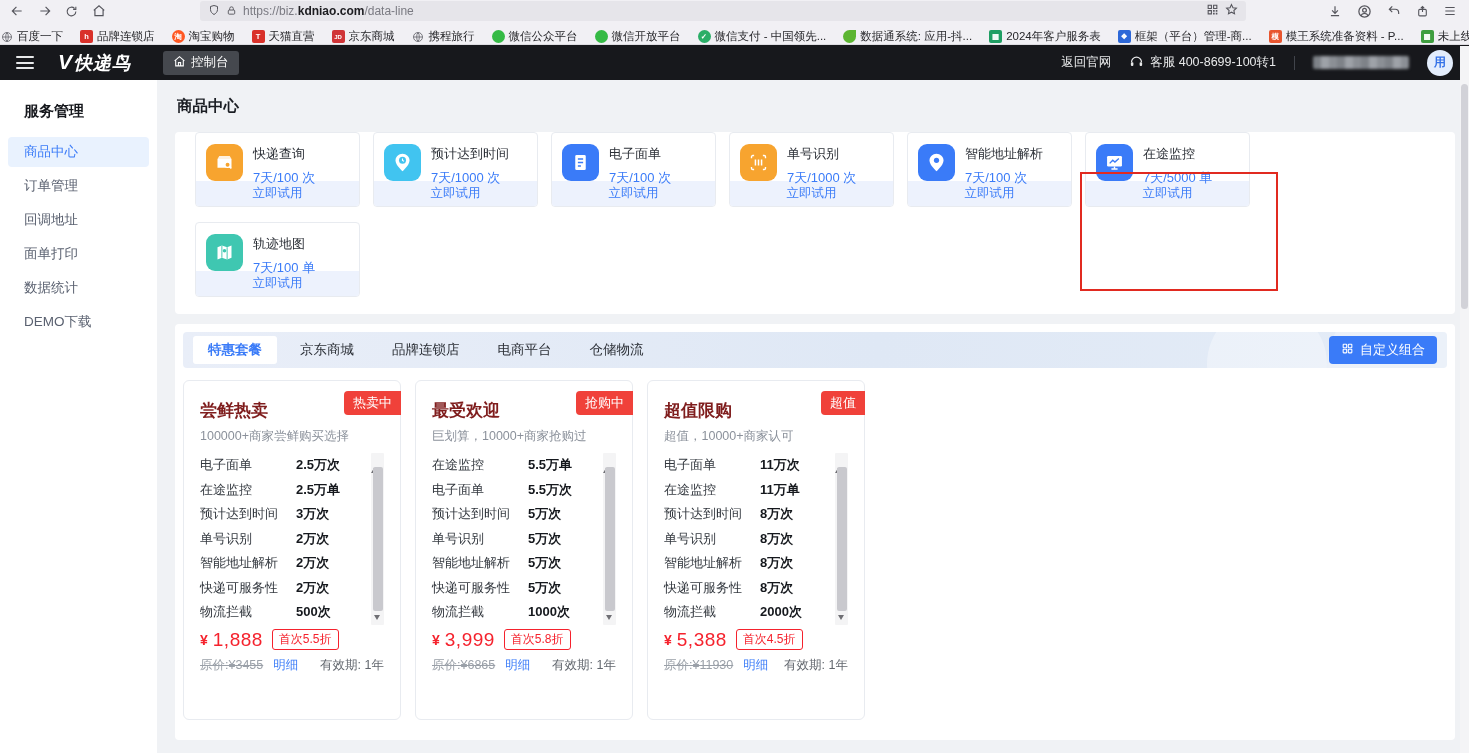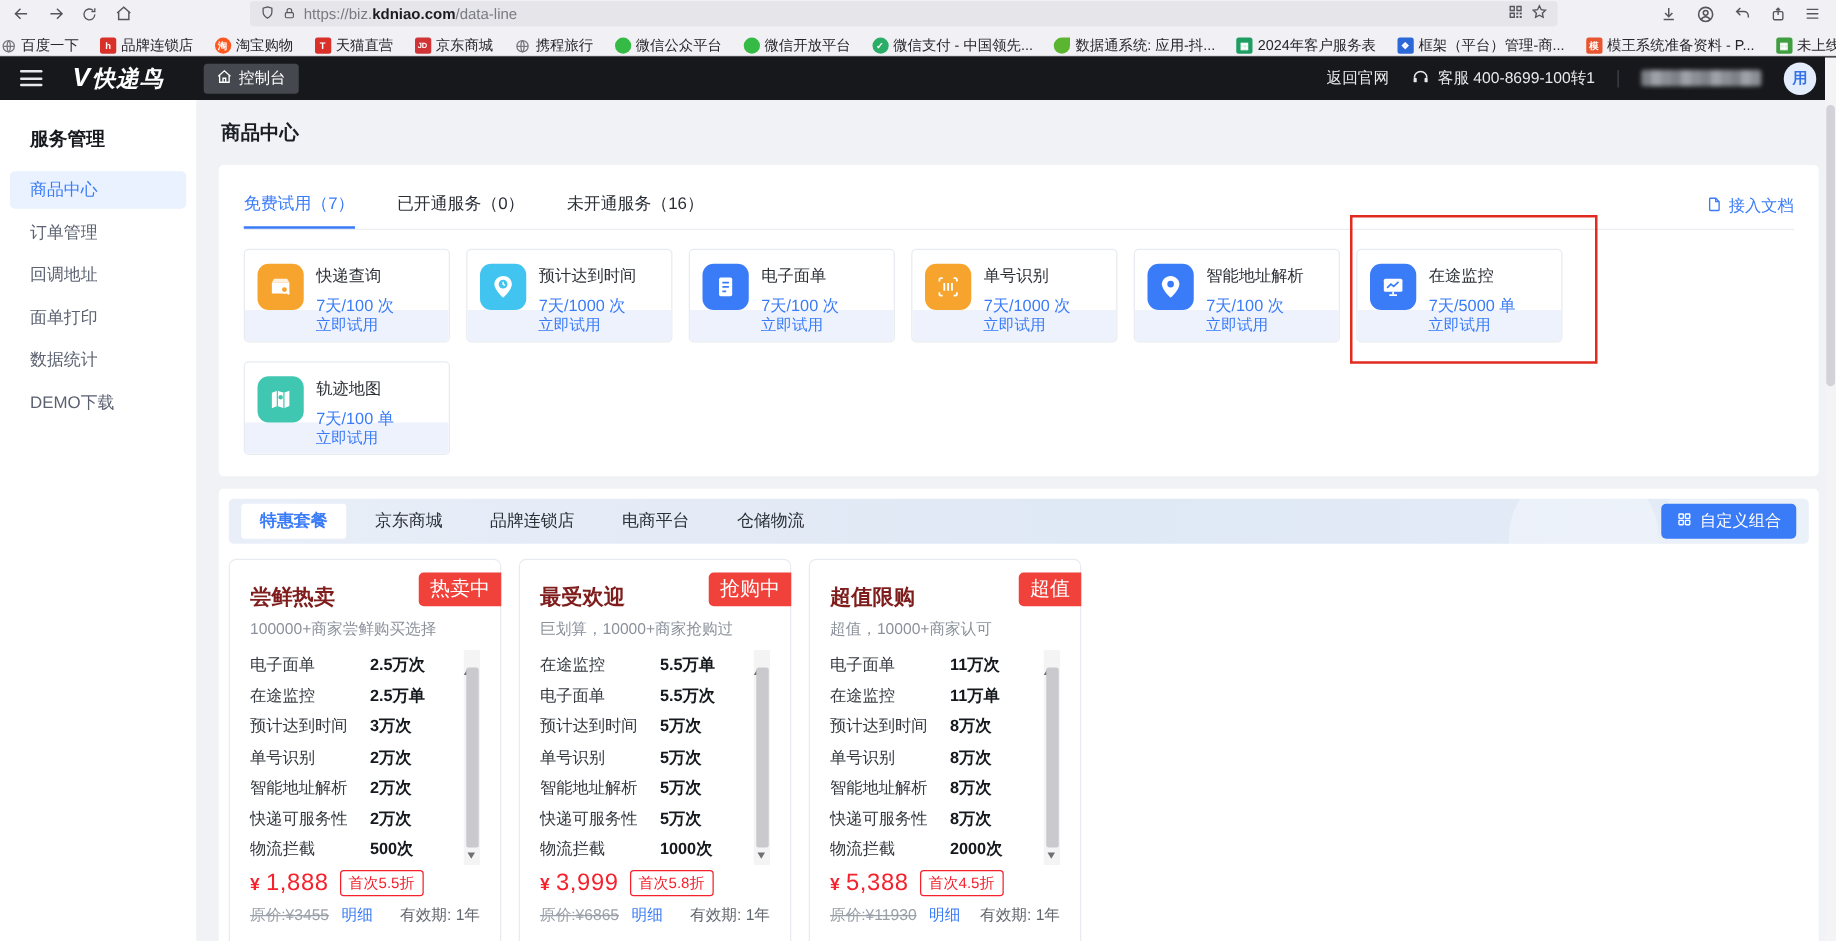--- a/index.html
+++ b/index.html
@@ -66,21 +66,21 @@
   .panel2{margin-top:10px;padding:8px 8px 20px;min-height:400px}
   .banner{height:36px;border-radius:4px;background:linear-gradient(90deg,#e9eef8,#dfe8f5 55%,#e4ecf7);display:flex;align-items:center;padding:0 10px;position:relative;overflow:hidden}
   .banner::before{content:'';position:absolute;right:120px;top:-28px;width:120px;height:120px;border-radius:50%;background:rgba(255,255,255,.35)}
   .banner::after{content:'';position:absolute;right:-30px;top:-40px;width:150px;height:150px;border-radius:50%;background:rgba(255,255,255,.28)}
   .btab{font-size:13.5px;color:#2b2f36;padding:0 15px;height:28px;line-height:28px;border-radius:3px;margin-right:8px;cursor:pointer;position:relative;z-index:1}
   .btab.active{background:#fff;color:#3a7bf8;font-weight:600}
   .combo-btn{margin-left:auto;background:#3a7bf8;color:#fff;font-size:13px;height:28px;padding:12px 12px;border-radius:4px;display:flex;align-items:center;gap:6px;cursor:pointer;position:relative;z-index:1}
 
   .pkgrow{display:flex;gap:14px;margin:12px 0 0 0}
   .pkg{width:218px;border:1px solid #e8ebf0;border-radius:6px;background:#fff;position:relative;padding:12px 16px;height:340px;flex:none}
-  .pkg-badge{position:absolute;top:10px;right:-1px;background:#f0413a;color:#fff;font-size:16px;padding:3px 9px;border-radius:4px 0 0 4px}
+  .pkg-badge{position:absolute;top:10px;right:-1px;background:#f0413a;color:#fff;font-size:13px;padding:3px 9px;border-radius:4px 0 0 4px}
   .pkg-title{font-size:17px;font-weight:700;color:#7f1d1d;margin:6px 0 6px}
   .pkg-sub{font-size:12.5px;color:#8b919b;margin-bottom:8px;white-space:nowrap}
   .pkg-list{display:flex}
   .pkg-rows{flex:1}
   .pkg-row{display:flex;align-items:center;font-size:13px;color:#33383f;height:24.5px}
   .pkg-row .n{width:96px;flex:none}
   .pkg-row .v{font-weight:700;color:#15181d}
   .pkg-scroll{width:13px;margin-left:2px;background:#f4f4f5;position:relative;border-radius:1px}
   .tri{width:0;height:0;border-left:3.5px solid transparent;border-right:3.5px solid transparent;margin:0 auto;cursor:pointer}
   .tri-up{border-bottom:5px solid #6f6f74;padding-top:0;margin-top:5px}
@@ -283,32 +283,20 @@
     <div class="sb-item">回调地址</div>
     <div class="sb-item">面单打印</div>
     <div class="sb-item">数据统计</div>
     <div class="sb-item">DEMO下载</div>
   </div>
 
   <div class="main">
     <div class="page-title">商品中心</div>
 
     <div class="panel panel1">
-      <div class="tabs">
-        <span class="tab active">免费试用（7）</span>
-        <span class="tab">已开通服务（0）</span>
-        <span class="tab">未开通服务（16）</span>
-        <span class="docs-link">
-          <span><svg width="13" height="13" viewBox="0 0 24 24" fill="none" stroke="#3a7bf8" stroke-width="2">
-                <path d="M14 3H6a1 1 0 0 0-1 1v16a1 1 0 0 0 1 1h12a1 1 0 0 0 1-1V8z"></path>
-                <path d="M14 3v5h5"></path>
-              </svg></span>
-          <span>接入文档</span>
-        </span>
-      </div>
 
       <div class="prow">
         <div class="pcard">
           <div class="pcard-top">
             <span class="ptile t-orange">
                 <svg width="21" height="21" viewBox="0 0 24 24">
                   <path fill="#fff" d="M4 8h16v10H4z"></path>
                   <path fill="#fff" d="M4 8l2-3.5h12L20 8z" opacity=".85"></path>
                   <circle cx="15.5" cy="14.5" r="3" fill="currentColor" stroke="#fff" stroke-width="1.5"></circle>
                   <line x1="17.8" y1="16.8" x2="19.8" y2="18.8" stroke="#fff" stroke-width="1.8"></line>

